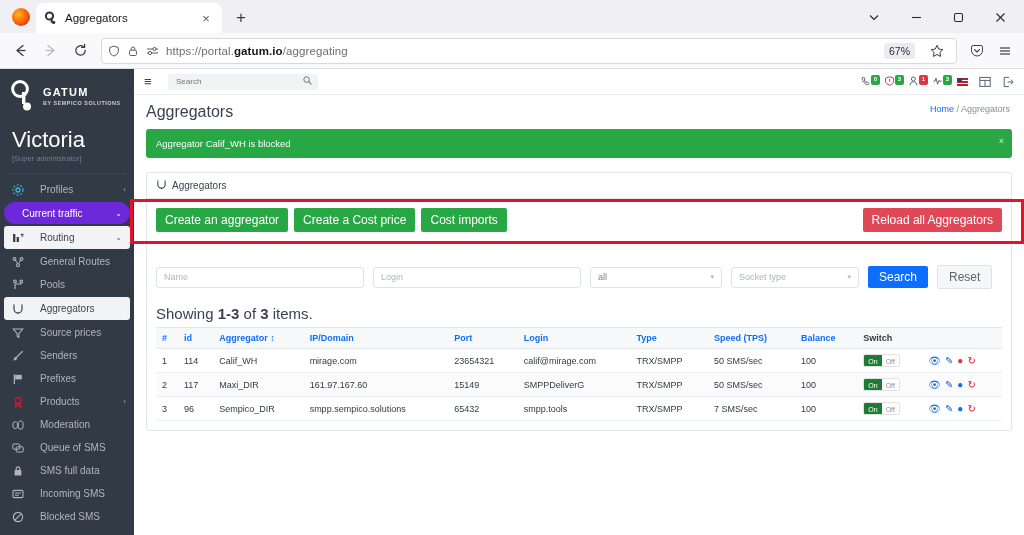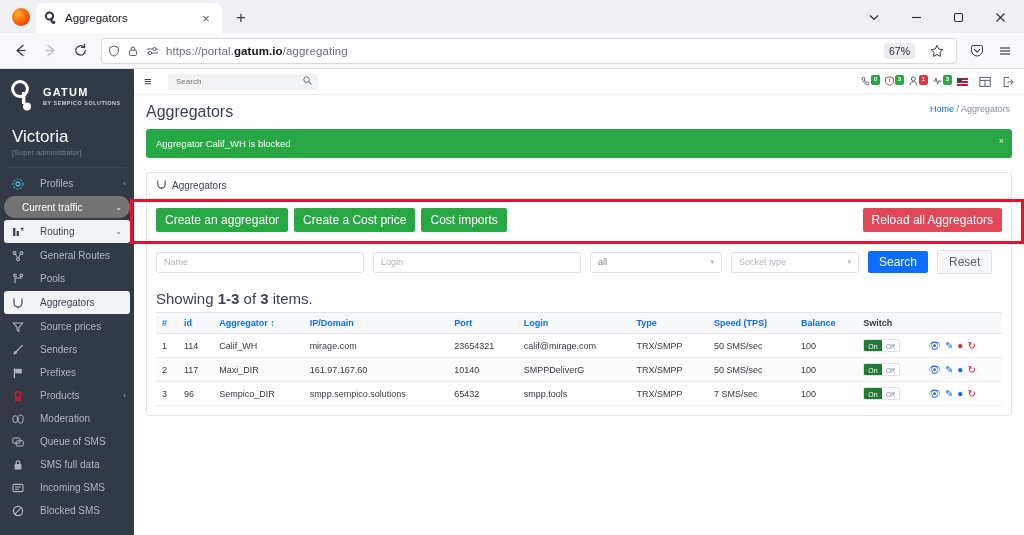--- a/index.html
+++ b/index.html
@@ -43,30 +43,30 @@
   
   .app { flex:1; display:flex; position:relative; background:#ffffff; overflow:hidden; }
 
   
   .sidebar { width:134px; background:#323a46; color:#b8bfca; flex:0 0 134px; display:flex; flex-direction:column; }
   .brand { display:flex; align-items:center; gap:7px; padding:10px 8px 12px 10px; }
   .brand-mark { width:26px; height:34px; position:relative; flex:0 0 26px; }
   .brand-txt { line-height:1.15; }
   .brand-name { color:#ffffff; font-weight:700; font-size:11px; letter-spacing:1.2px; }
   .brand-sub { color:#c9ced6; font-weight:700; font-size:5.4px; letter-spacing:0.55px; margin-top:2px; }
-  .user-name { color:#ffffff; font-size:17px; padding:2px 0 1px 12px; font-weight:400; }
+  .user-name { color:#ffffff; font-size:22px; padding:2px 0 1px 12px; font-weight:400; }
   .user-role { color:#737d8c; font-size:7.5px; padding:0 0 10px 12px; }
   .side-sep { height:1px; background:#3d4653; margin:0 8px 4px 8px; }
   .nav { display:flex; flex-direction:column; }
   .nav-item { display:flex; align-items:center; gap:16px; padding:5px 8px 5px 11px; font-size:10px;
     color:#aeb5c0; min-height:22px; position:relative; }
   .nav-item .ico { width:13px; height:13px; flex:0 0 13px; display:flex; align-items:center; justify-content:center; }
   .nav-item .lbl { flex:1; white-space:nowrap; overflow:hidden; }
   .nav-item .chev { font-size:8px; color:#9aa2ae; }
-  .nav-item.active { background:#737373; color:#ffffff; margin:1px 4px; border-radius:11px; padding-left:18px; font-weight:400;}
+  .nav-item.active { background:#6d28d9; color:#ffffff; margin:1px 4px; border-radius:11px; padding-left:18px; font-weight:400;}
   .nav-item.light { background:#f2f3f5; color:#3b4250; margin:1px 4px; border-radius:3px; padding-left:7px; }
   .nav-item.light .chev { color:#5b6270; }
 
   
   .content { flex:1; display:flex; flex-direction:column; background:#ffffff; min-width:0; }
   .topbar { height:26px; background:#ffffff; border-bottom:1px solid #eceef1; display:flex;
     align-items:center; padding:0 10px; gap:10px; }
   .burger { font-size:13px; color:#3b4250; width:14px; }
   .searchbox { width:150px; height:16px; background:#f2f3f5; border-radius:2px; display:flex;
     align-items:center; padding:0 6px; }
@@ -101,21 +101,21 @@
   .panel-body { padding:9px; }
   .btn-row { display:flex; align-items:center; gap:6px; }
   .btn { border:0; border-radius:2px; font-size:12px; padding:6px 9px; color:#fff; cursor:default;
     font-family:Liberation Sans, sans-serif; line-height:1; }
   .btn.green { background:#28a745; }
   .btn.red { background:#e04858; }
   .btn.blue { background:#0d6efd; }
   .btn.light { background:#f6f7f8; color:#5b6270; border:1px solid #dfe3e8; }
   .btn-row .spacer { flex:1; }
 
-  .filters { display:flex; align-items:center; gap:9px; margin-top:18px; }
+  .filters { display:flex; align-items:center; gap:9px; margin-top:33px; }
   .fi { height:21px; border:1px solid #dfe3e8; border-radius:3px; background:#fff;
     display:flex; align-items:center; padding:0 7px; font-size:9px; color:#adb5bd; }
   .fi.name { width:208px; }
   .fi.login { width:208px; }
   .fi.sel { width:132px; justify-content:space-between; color:#7b838e;}
   .fi.sel2 { width:128px; justify-content:space-between; }
   .fi .caret { font-size:7px; color:#aeb5bd; }
   .filters .btn { padding:5px 11px; }
 
   .showing { margin-top:16px; font-size:15px; color:#3b4250; }
@@ -578,21 +578,21 @@
                   <span class="ic-block">●</span>
                   <span class="ic-reload">↻</span>
                 </span>
                   </td>
               </tr>
               <tr>
                 <td>2</td>
                 <td>117</td>
                 <td>Maxi_DIR</td>
                 <td>161.97.167.60</td>
-                <td>10140</td>
+                <td>15149</td>
                 <td>SMPPDeliverG</td>
                 <td>TRX/SMPP</td>
                 <td>50 SMS/sec</td>
                 <td>100</td>
                 <td><span class="sw">
                       <span class="on">On</span>
                       <span class="off">Off</span>
                     </span></td>
                 <td>
                     <span class="acts">

